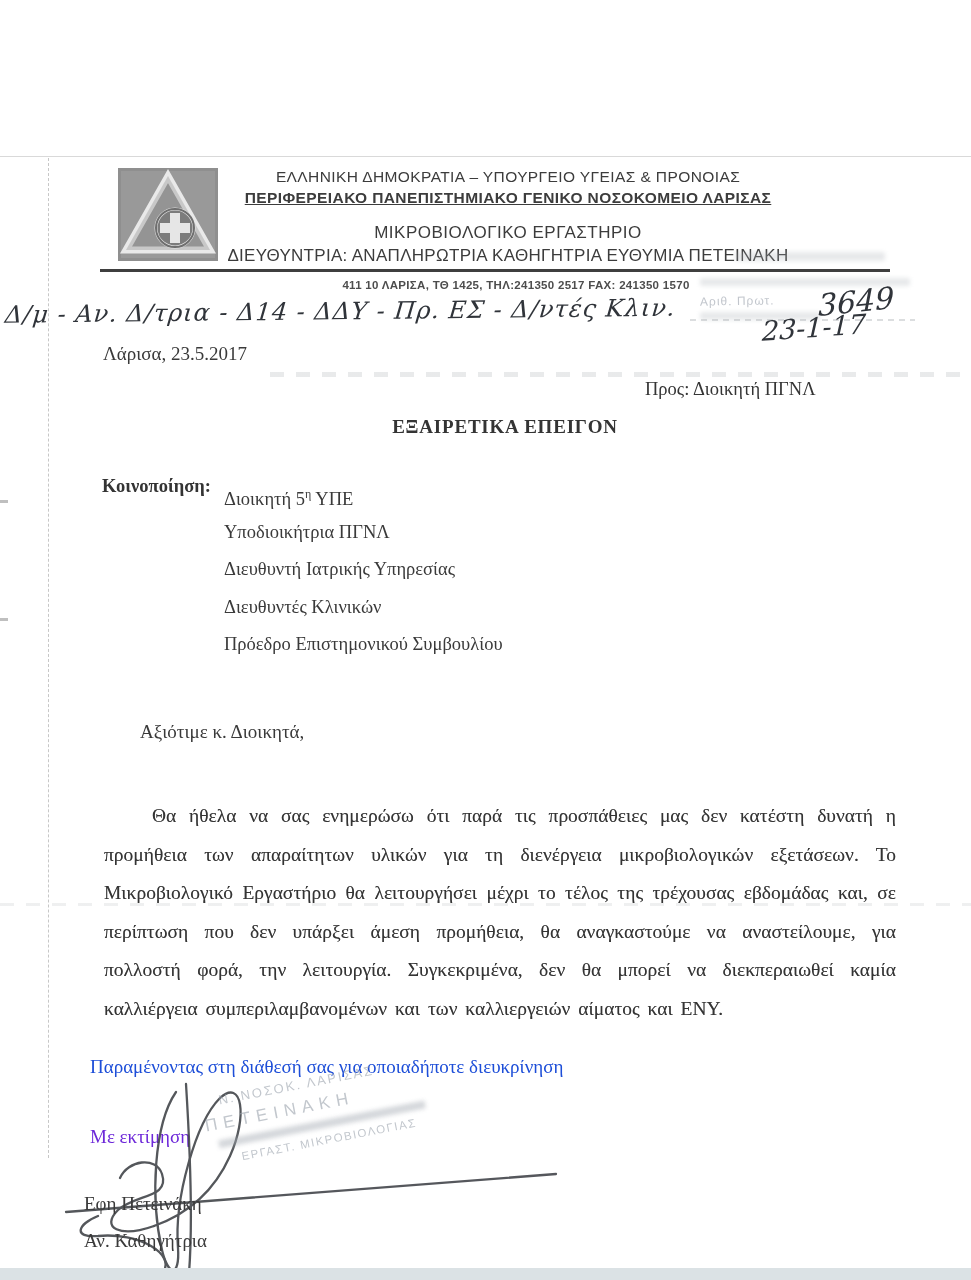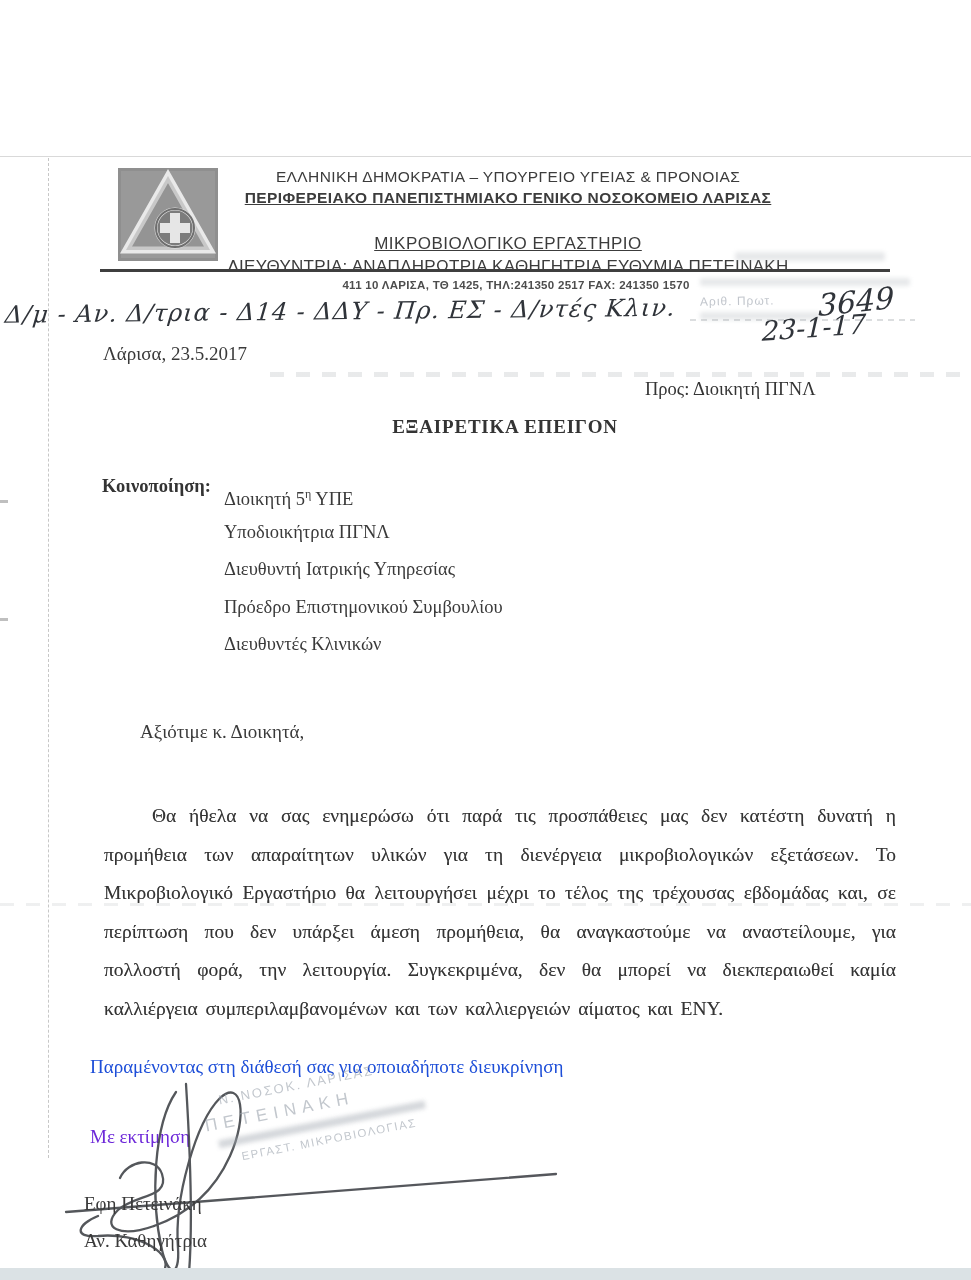--- a/index.html
+++ b/index.html
@@ -26,21 +26,21 @@
   .bottom-band{position:absolute;left:0;bottom:0;width:971px;height:12px;background:#dbe2e5;}
 
   
   .logo{position:absolute;left:118px;top:168px;width:100px;height:93px;}
 
   
   .letterhead{position:absolute;left:168px;top:166px;width:680px;text-align:center;
     font-family:"Liberation Sans", sans-serif;color:#3c3c3c;}
   .lh-1{font-size:15.5px;font-weight:normal;letter-spacing:.4px;line-height:21px;}
   .lh-2{font-size:15.5px;font-weight:bold;letter-spacing:.4px;line-height:21px;text-decoration:underline;}
-  .lh-dept{margin-top:24px;font-size:17px;letter-spacing:.5px;line-height:23px;text-decoration:underline;}
+  .lh-dept{margin-top:13px;font-size:17px;letter-spacing:.5px;line-height:23px;}
   .lh-dir{font-size:17px;letter-spacing:.3px;line-height:24px;}
   .header-rule{position:absolute;left:100px;top:269px;width:790px;height:3px;background:#3f3f3f;}
   .addr{position:absolute;left:196px;top:279px;width:640px;text-align:center;
     font-family:"Liberation Sans", sans-serif;font-size:11.5px;font-weight:bold;color:#4d4d4d;letter-spacing:.3px;}
 
   
   .proto-stamp{position:absolute;left:700px;top:294px;
     font-family:"Liberation Sans", sans-serif;font-size:12px;color:#99a0ab;opacity:.6;
     transform:rotate(-1deg);letter-spacing:1px;}
   .smg1{left:735px;top:252px;width:150px;height:9px;}
@@ -137,22 +137,22 @@
   </div>
   <div class="urgent">ΕΞΑΙΡΕΤΙΚΑ ΕΠΕΙΓΟΝ</div>
 
   <div class="cc-label">Κοινοποίηση:</div>
   <div class="cc-list">
     <div class="cc-item">
       <span>Διοικητή 5</span><sup>η</sup><span> ΥΠΕ</span>
     </div>
     <div class="cc-item">Υποδιοικήτρια ΠΓΝΛ</div>
     <div class="cc-item">Διευθυντή Ιατρικής Υπηρεσίας</div>
+    <div class="cc-item">Διευθυντές Κλινικών</div>
     <div class="cc-item">Πρόεδρο Επιστημονικού Συμβουλίου</div>
-    <div class="cc-item">Διευθυντές Κλινικών</div>
   </div>
 
   <div class="salutation">Αξιότιμε κ. Διοικητά,</div>
   <p class="body-par">Θα ήθελα να σας ενημερώσω ότι παρά τις προσπάθειες μας δεν κατέστη δυνατή η προμήθεια των απαραίτητων υλικών για τη διενέργεια μικροβιολογικών εξετάσεων. Το Μικροβιολογικό Εργαστήριο θα λειτουργήσει μέχρι το τέλος της τρέχουσας εβδομάδας και, σε περίπτωση που δεν υπάρξει άμεση προμήθεια,  θα αναγκαστούμε να αναστείλουμε, για πολλοστή φορά, την λειτουργία. Συγκεκριμένα, δεν θα μπορεί να διεκπεραιωθεί καμία καλλιέργεια συμπεριλαμβανομένων και των καλλιεργειών αίματος και ΕΝΥ.</p>
   <div class="closing">Παραμένοντας στη διάθεσή σας για οποιαδήποτε διευκρίνηση</div>
   <div class="regards">Με εκτίμηση</div>
 
   <svg class="signature-svg" width="540" height="210" viewBox="0 0 540 210">
     <g fill="none" stroke="#3d4045" stroke-width="2.3" stroke-linecap="round" opacity="0.88">
       <path d="M118 14 C96 46 92 120 104 172 C110 198 122 200 120 170 C116 120 138 44 162 20 C184 0 190 38 172 78 C154 118 124 138 96 148"></path>

